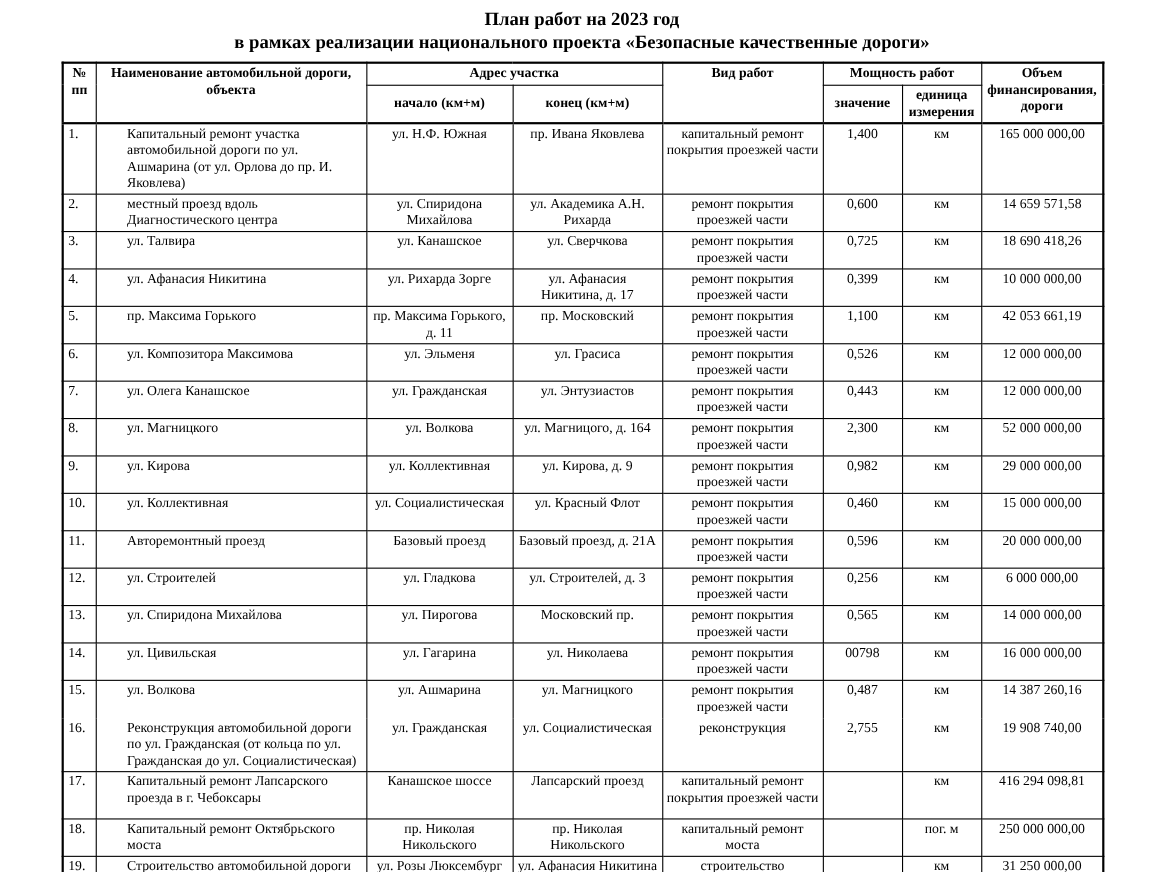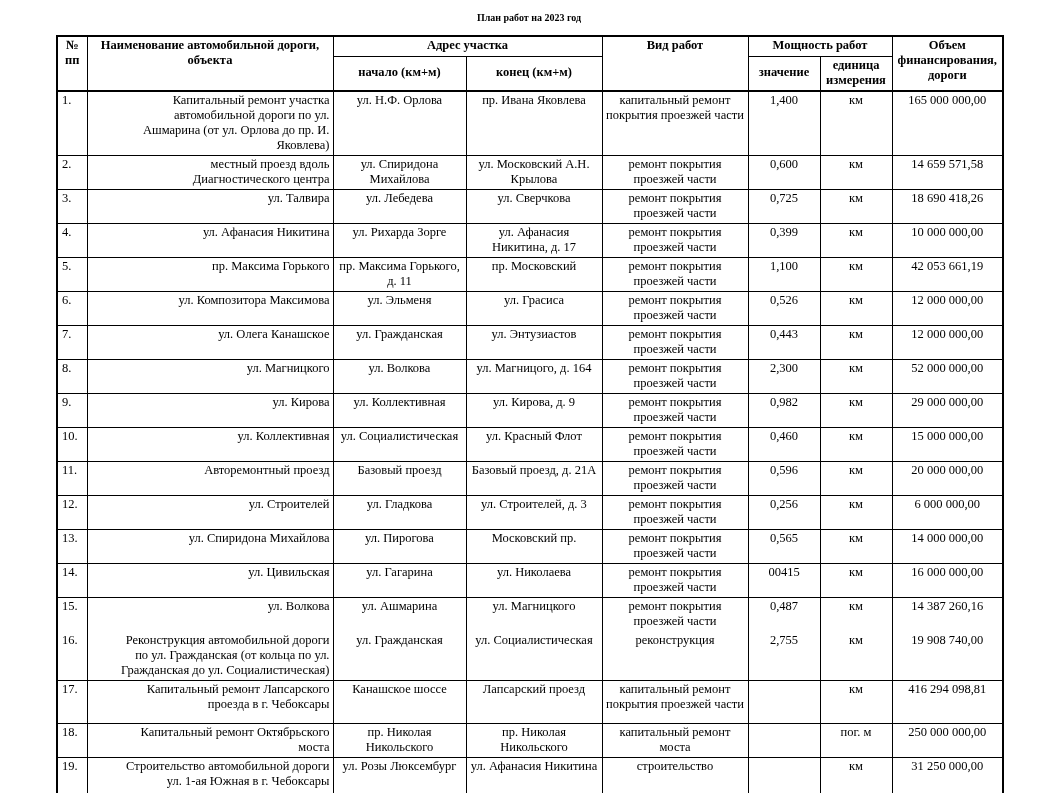--- a/index.html
+++ b/index.html
@@ -6,21 +6,21 @@
     margin: 0; padding: 0;
     width: 1058px; height: 793px;
     background: #ffffff;
     color: #000;
     font-family: "Liberation Serif", "DejaVu Serif", serif;
     overflow: hidden;
   }
   .titles { text-align: center; padding-top: 7px; }
   .titles h1, .titles h2 {
     margin: 0;
-    font-size: 10px;
+    font-size: 17px;
     font-weight: bold;
     line-height: 21px;
   }
   table.plan {
     border-collapse: collapse;
     table-layout: fixed;
     width: 946px;
     margin: 7px 0 0 56px;
     border: 2px solid #000;
   }
@@ -45,28 +45,29 @@
   tbody tr:nth-child(11) { height: 34px; margin-top: 13px; }
   tbody tr:nth-child(15) { height: 35px; }
   tbody tr:nth-child(16) { height: 40px; }
   tbody tr:nth-child(17) { height: 43px; }
   tbody tr:nth-child(18) { height: 32px; }
   tbody tr:nth-child(19) { height: 36px; }
   
   tbody tr:nth-child(15) td { border-bottom-style: none; }
   tbody tr:nth-child(16) td { border-top-style: none; }
   td.c-num  { text-align: left; padding-left: 4px; }
-  td.c-name { text-align: right; padding-left: 28px; }
+  td.c-name { text-align: left; padding-left: 28px; }
   td.c-start, td.c-end, td.c-work, td.c-value, td.c-unit, td.c-funding { text-align: center; }
 </style>
 </head>
 <body>
 
 <div class="titles">
   <h1>План работ на 2023 год</h1>
+  <h2>в рамках реализации национального проекта «Безопасные качественные дороги»</h2>
 </div>
 
 <table class="plan">
   <colgroup>
     <col style="width:30px">
       <col style="width:246px">
       <col style="width:133px">
       <col style="width:136px">
     <col style="width:146px">
       <col style="width:72px">
@@ -86,41 +87,41 @@
       <th>начало (км+м)</th>
       <th>конец (км+м)</th>
       <th>значение</th>
       <th>единица измерения</th>
     </tr>
   </thead>
   <tbody id="plan-body">
       <tr>
         <td class="c-num">1.</td>
         <td class="c-name">Капитальный ремонт участка автомобильной дороги по ул. Ашмарина (от ул. Орлова до пр. И. Яковлева)</td>
-        <td class="c-start">ул. Н.Ф. Орлова</td>
+        <td class="c-start">ул. Н.Ф. Южная</td>
         <td class="c-end">пр. Ивана Яковлева</td>
         <td class="c-work">капитальный ремонт покрытия проезжей части</td>
         <td class="c-value">1,400</td>
         <td class="c-unit">км</td>
         <td class="c-funding">165 000 000,00</td>
       </tr>
       <tr>
         <td class="c-num">2.</td>
         <td class="c-name">местный проезд вдоль Диагностического центра</td>
         <td class="c-start">ул. Спиридона Михайлова</td>
-        <td class="c-end">ул. Московский А.Н. Крылова</td>
+        <td class="c-end">ул. Академика А.Н. Рихарда</td>
         <td class="c-work">ремонт покрытия проезжей части</td>
         <td class="c-value">0,600</td>
         <td class="c-unit">км</td>
         <td class="c-funding">14 659 571,58</td>
       </tr>
       <tr>
         <td class="c-num">3.</td>
         <td class="c-name">ул. Талвира</td>
-        <td class="c-start">ул. Лебедева</td>
+        <td class="c-start">ул. Канашское</td>
         <td class="c-end">ул. Сверчкова</td>
         <td class="c-work">ремонт покрытия проезжей части</td>
         <td class="c-value">0,725</td>
         <td class="c-unit">км</td>
         <td class="c-funding">18 690 418,26</td>
       </tr>
       <tr>
         <td class="c-num">4.</td>
         <td class="c-name">ул. Афанасия Никитина</td>
         <td class="c-start">ул. Рихарда Зорге</td>
@@ -219,21 +220,21 @@
         <td class="c-value">0,565</td>
         <td class="c-unit">км</td>
         <td class="c-funding">14 000 000,00</td>
       </tr>
       <tr>
         <td class="c-num">14.</td>
         <td class="c-name">ул. Цивильская</td>
         <td class="c-start">ул. Гагарина</td>
         <td class="c-end">ул. Николаева</td>
         <td class="c-work">ремонт покрытия проезжей части</td>
-        <td class="c-value">00415</td>
+        <td class="c-value">00798</td>
         <td class="c-unit">км</td>
         <td class="c-funding">16 000 000,00</td>
       </tr>
       <tr>
         <td class="c-num">15.</td>
         <td class="c-name">ул. Волкова</td>
         <td class="c-start">ул. Ашмарина</td>
         <td class="c-end">ул. Магницкого</td>
         <td class="c-work">ремонт покрытия проезжей части</td>
         <td class="c-value">0,487</td>

